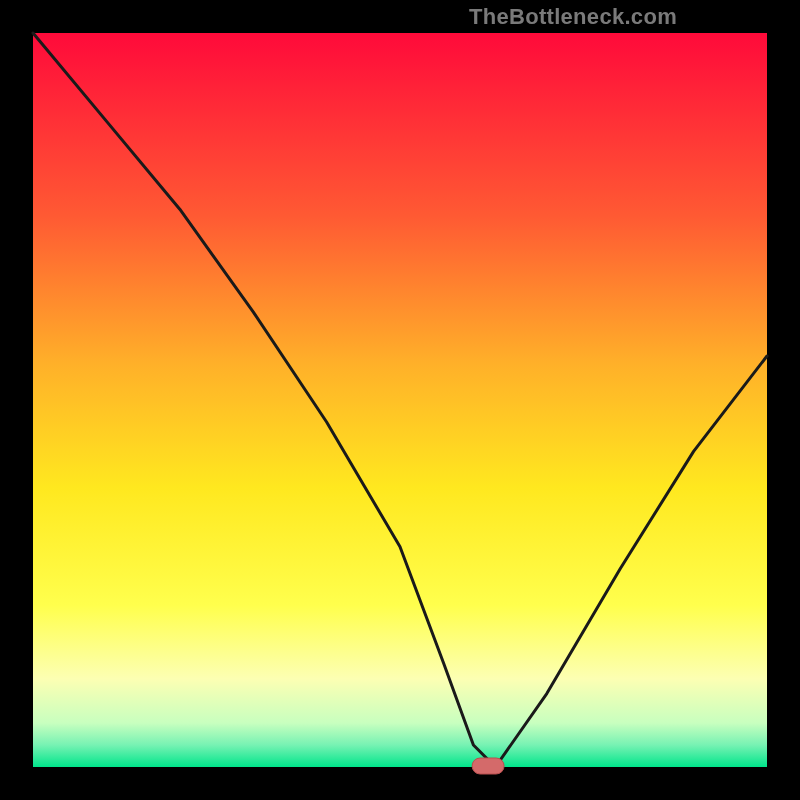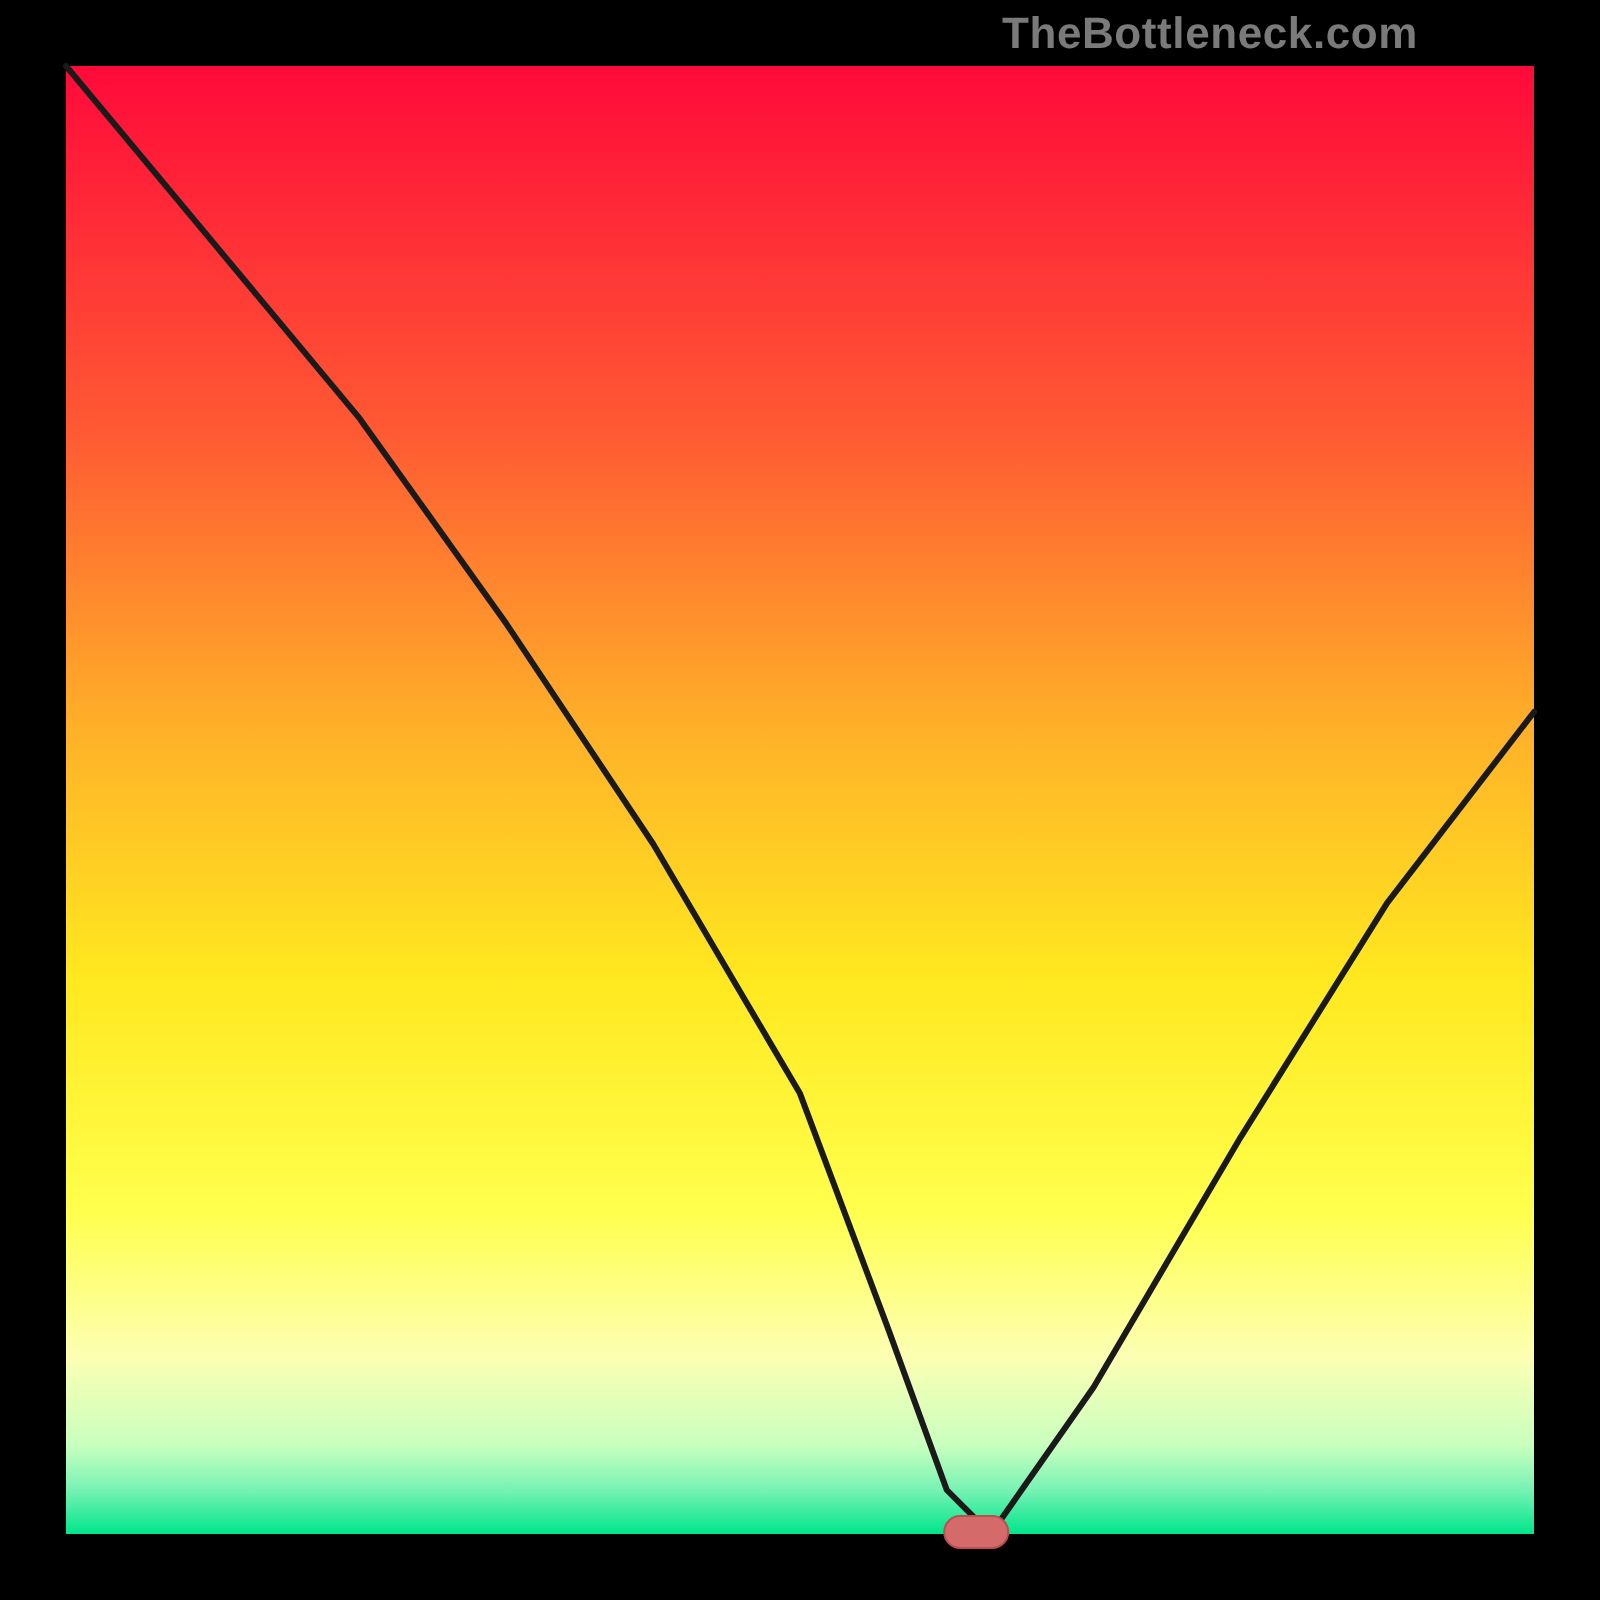--- a/index.html
+++ b/index.html
@@ -8,21 +8,20 @@
     width: 800px;
     height: 800px;
     background: #000;
     overflow: hidden;
     font-family: Arial, Helvetica, sans-serif;
   }
   .stage {
     position: relative;
     width: 687px;
     height: 800px;
-    padding-left: 32px;
   }
   svg {
     position: absolute;
     top: 0;
     left: 0;
   }
   .watermark {
     position: absolute;
     top: 4px;
     right: 10px;

